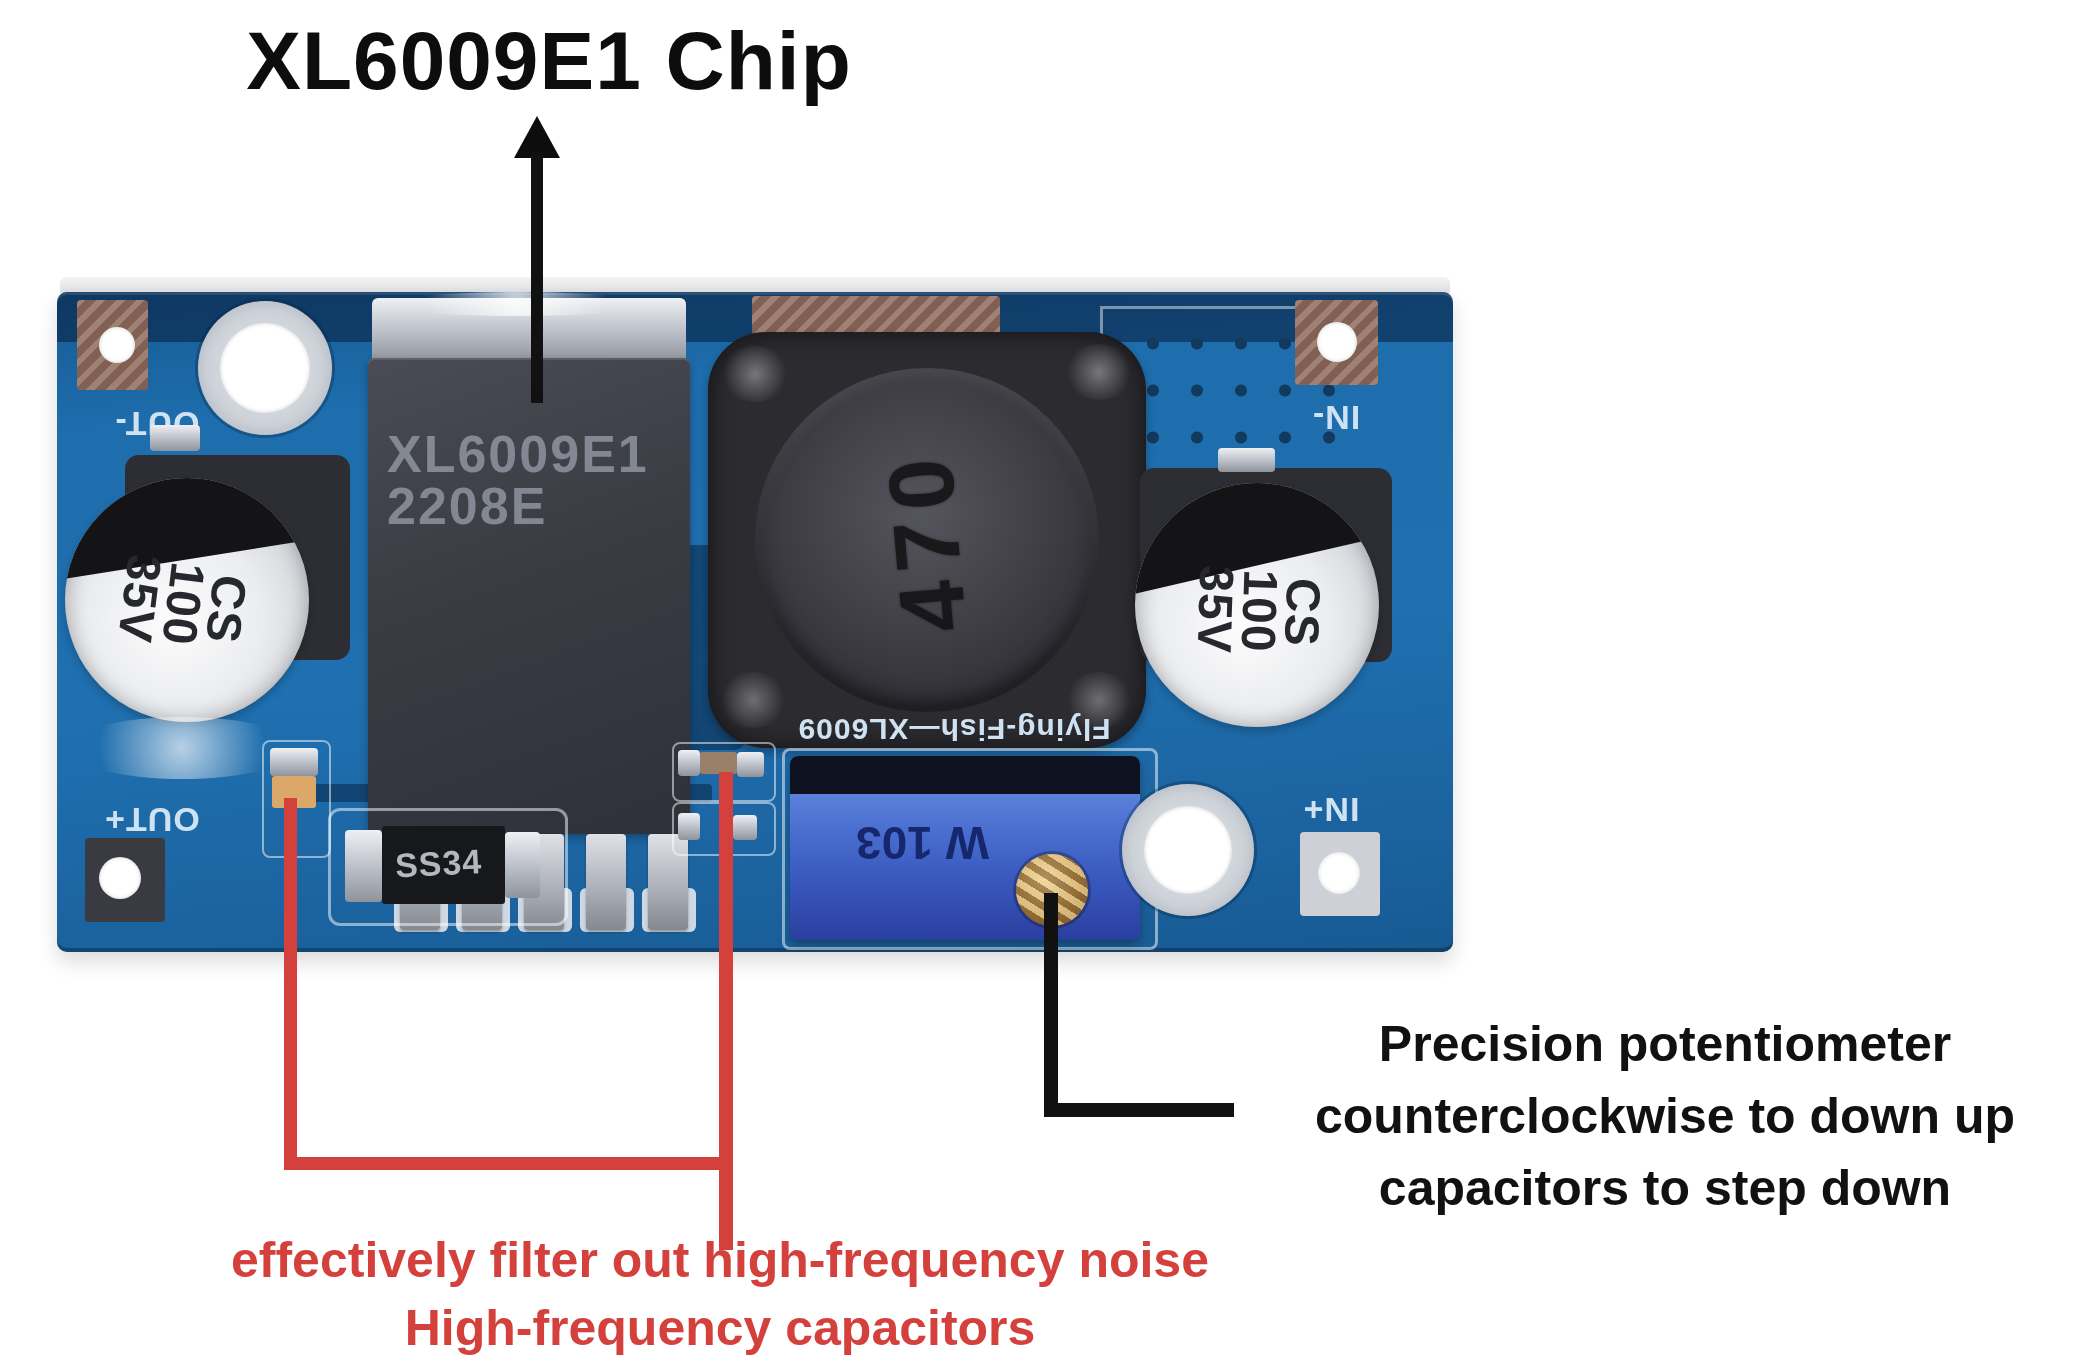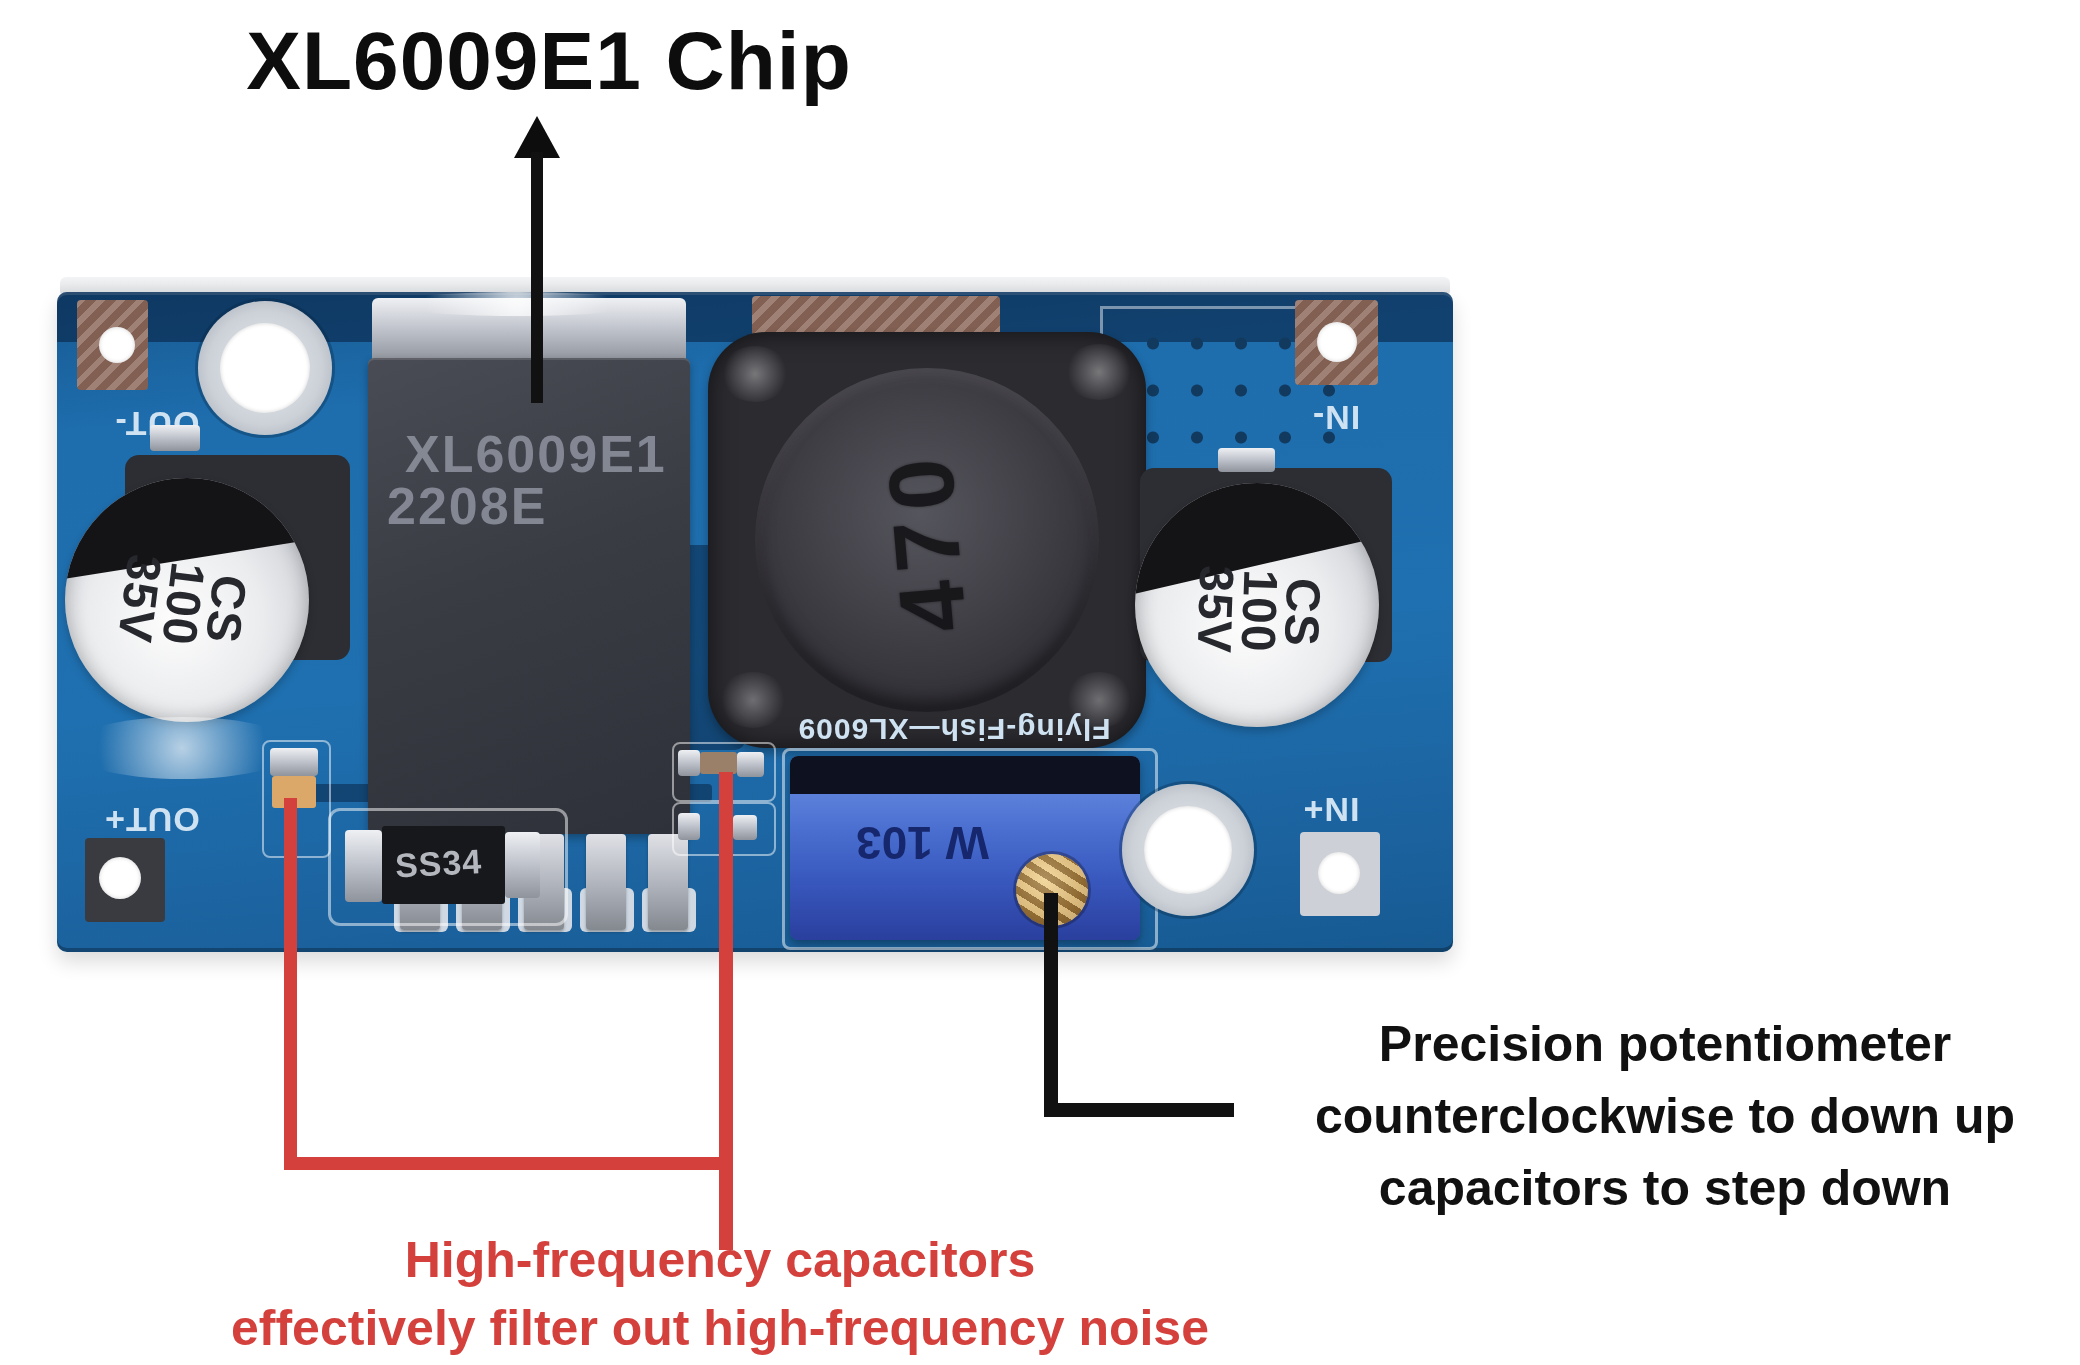--- a/index.html
+++ b/index.html
@@ -90,21 +90,21 @@
         <div>CS</div>
         <div>100</div>
         <div>35V</div>
       </div>
     </div>
     <div class="abs glint" style="left:10px;top:425px;width:230px;height:62px;opacity:.85;"></div>
 
     <div class="abs silver" style="left:315px;top:6px;width:314px;height:64px;border-radius:6px 6px 0 0;"></div>
     <div class="abs glint" style="left:330px;top:0;width:260px;height:24px;"></div>
     <div class="abs chip-body" style="left:311px;top:66px;width:322px;height:476px;"></div>
-    <div class="abs chip-txt" style="left:348px;top:132px;width:292px;">XL6009E1</div>
+    <div class="abs chip-txt" style="left:330px;top:132px;width:292px;">XL6009E1</div>
     <div class="abs chip-txt" style="left:330px;top:184px;width:292px;">2208E</div>
 
     <div class="abs legpad" style="left:337px;top:596px;width:54px;height:44px;"></div>
     <div class="abs legpad" style="left:399px;top:596px;width:54px;height:44px;"></div>
     <div class="abs legpad" style="left:461px;top:596px;width:54px;height:44px;"></div>
     <div class="abs legpad" style="left:523px;top:596px;width:54px;height:44px;"></div>
     <div class="abs legpad" style="left:585px;top:596px;width:54px;height:44px;"></div>
     <div class="abs leg" style="left:343px;top:542px;width:40px;height:96px;"></div>
     <div class="abs leg" style="left:405px;top:542px;width:40px;height:96px;"></div>
     <div class="abs leg" style="left:467px;top:542px;width:40px;height:96px;"></div>
@@ -180,22 +180,22 @@
 
   <div class="abs title" style="left:149px;top:14px;width:800px;">XL6009E1 Chip</div>
   <div class="abs arrow-head" style="left:514px;top:116px;"></div>
   <div class="abs ann-line" style="left:531px;top:152px;width:12px;height:251px;"></div>
 
   <div class="abs red-line" style="left:284px;top:798px;width:13px;height:372px;"></div>
   <div class="abs red-line" style="left:284px;top:1157px;width:449px;height:13px;"></div>
   <div class="abs red-line" style="left:719px;top:772px;width:14px;height:478px;"></div>
 
   <div class="abs note" style="left:220px;top:1226px;width:1000px;font-size:50px;color:#d4403c;">
+    <div>effectively filter out high-frequency noise</div>
     <div>High-frequency capacitors</div>
-    <div>effectively filter out high-frequency noise</div>
   </div>
 
   <div class="abs ann-line" style="left:1044px;top:893px;width:14px;height:224px;"></div>
   <div class="abs ann-line" style="left:1044px;top:1103px;width:190px;height:14px;"></div>
 
   <div class="abs note" style="left:1270px;top:1008px;width:790px;font-size:50px;color:#111111;line-height:72px;">
     <div>Precision potentiometer</div>
     <div>counterclockwise to down up</div>
     <div>capacitors to step down</div>
   </div>

